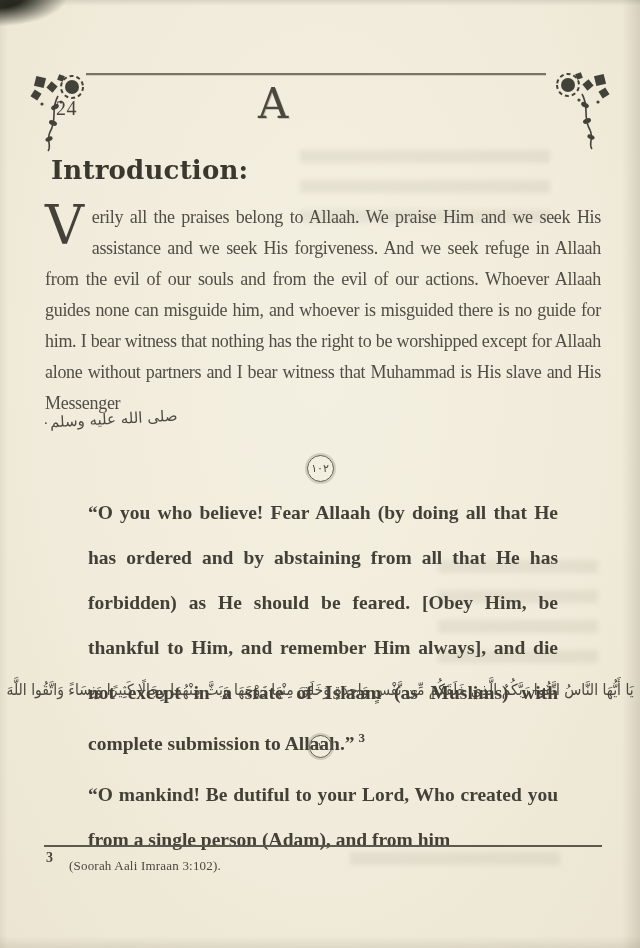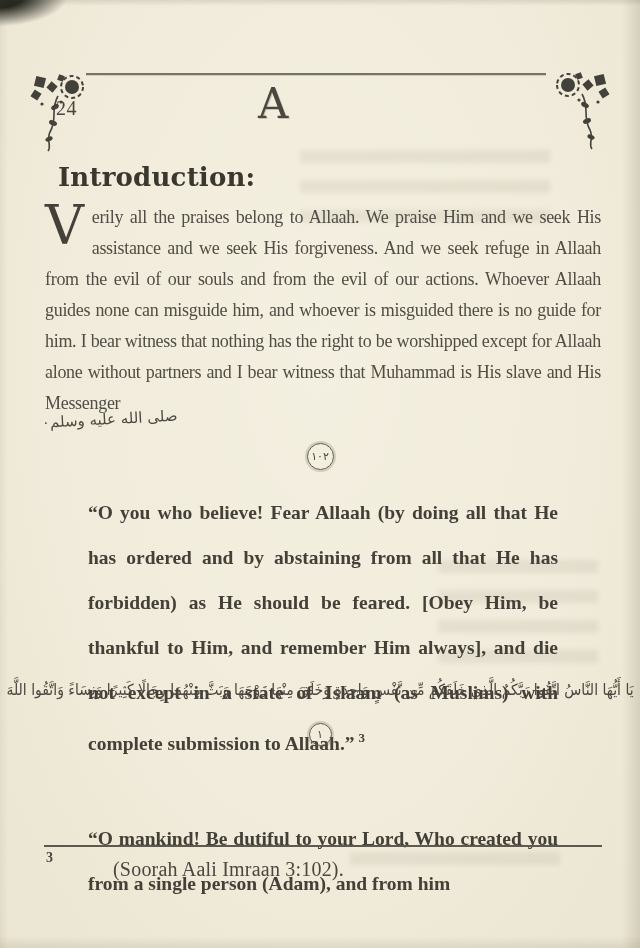--- a/index.html
+++ b/index.html
@@ -27,50 +27,50 @@
   .ornament.left{left:28px;top:74px;}
   .ornament.right{left:546px;top:72px;transform:scaleX(-1);}
   .page-number{position:absolute;left:56px;top:97px;font-size:20px;color:#47453d;letter-spacing:.5px;}
   .running-title{position:absolute;left:258px;top:83px;width:300px;font-variant:small-caps;
     font-size:16px;line-height:21px;letter-spacing:.9px;word-spacing:2px;color:#494639;}
   .running-title .initial{float:left;font-family:"DejaVu Serif",serif;font-variant:normal;
     font-size:42px;line-height:40px;margin:1px 6px 0 0;color:#4a473c;text-shadow:1px 1px 0 rgba(74,71,60,.25);}
   .rt-line{display:block;}
 
   
-  .heading{position:absolute;left:46px;top:150px;margin:12px;font-family:"DejaVu Serif",serif;
+  .heading{position:absolute;left:46px;top:150px;margin:5px;font-family:"DejaVu Serif",serif;
     font-weight:bold;font-size:26px;letter-spacing:.2px;color:#3a372e;}
   .intro{position:absolute;left:45px;top:202px;width:556px;margin:0;
     font-size:18px;line-height:31px;letter-spacing:-.3px;text-align:justify;color:#504d44;}
   .dropcap{float:left;font-family:"DejaVu Serif",serif;font-size:54px;line-height:44px;
     padding:2px 8px 0 0;color:#44413a;}
   .salawat{position:absolute;left:44px;top:410px;font-size:15px;color:#4b4940;display:flex;align-items:center;gap:2px;}
   .salawat .ar{font-family:"DejaVu Sans",sans-serif;transform:rotate(-3deg);}
 
   .ayah-line{position:absolute;display:flex;justify-content:center;align-items:center;
     white-space:nowrap;font-family:"DejaVu Sans",sans-serif;color:#4a473f;}
   .ayah1{left:40px;top:443px;width:560px;font-size:18px;}
   .ayah2a{left:34px;top:681px;width:572px;font-size:15.5px;}
   .ayah2b{left:34px;top:723px;width:572px;font-size:15.5px;}
   .ayah-num{display:inline-flex;align-items:center;justify-content:center;flex:0 0 auto;
-    width:25px;height:25px;margin:0 9px;border:1.5px solid #5c594c;border-radius:50%;
+    width:25px;height:25px;margin:12px 9px;border:1.5px solid #5c594c;border-radius:50%;
     box-shadow:0 0 0 2px rgba(92,89,76,.22);font-size:11px;color:#4a473f;}
   .ayah2b .ayah-num{width:21px;height:21px;}
 
   .trans{position:absolute;left:88px;width:470px;margin:0;font-weight:bold;
     font-size:19.5px;line-height:45px;text-align:justify;color:#434037;}
   .trans1{top:490px;}
-  .trans2{top:816px;}
+  .trans2{top:772px;}
   .trans sup{font-size:13px;margin-left:4px;}
 
   
   .fn-rule{position:absolute;left:44px;top:845px;width:558px;height:2px;background:#5c594d;}
   .fn{position:absolute;left:46px;top:852px;display:flex;align-items:flex-start;color:#4a473e;}
   .fn-marker{font-size:14px;margin:0 16px 0 0;position:relative;top:-2px;font-weight:bold;}
-  .fn-text{font-size:20px;margin-top:6px;letter-spacing:.2px;margin-left:44px;}
+  .fn-text{font-size:13px;margin-top:6px;letter-spacing:.2px;}
 </style>
 </head>
 <body>
 
 <div class="page">
 
   <div class="shadow-tl"></div>
   <div class="edge-top"></div>
   <div class="edge-right"></div>
   <div class="edge-bottom"></div>

